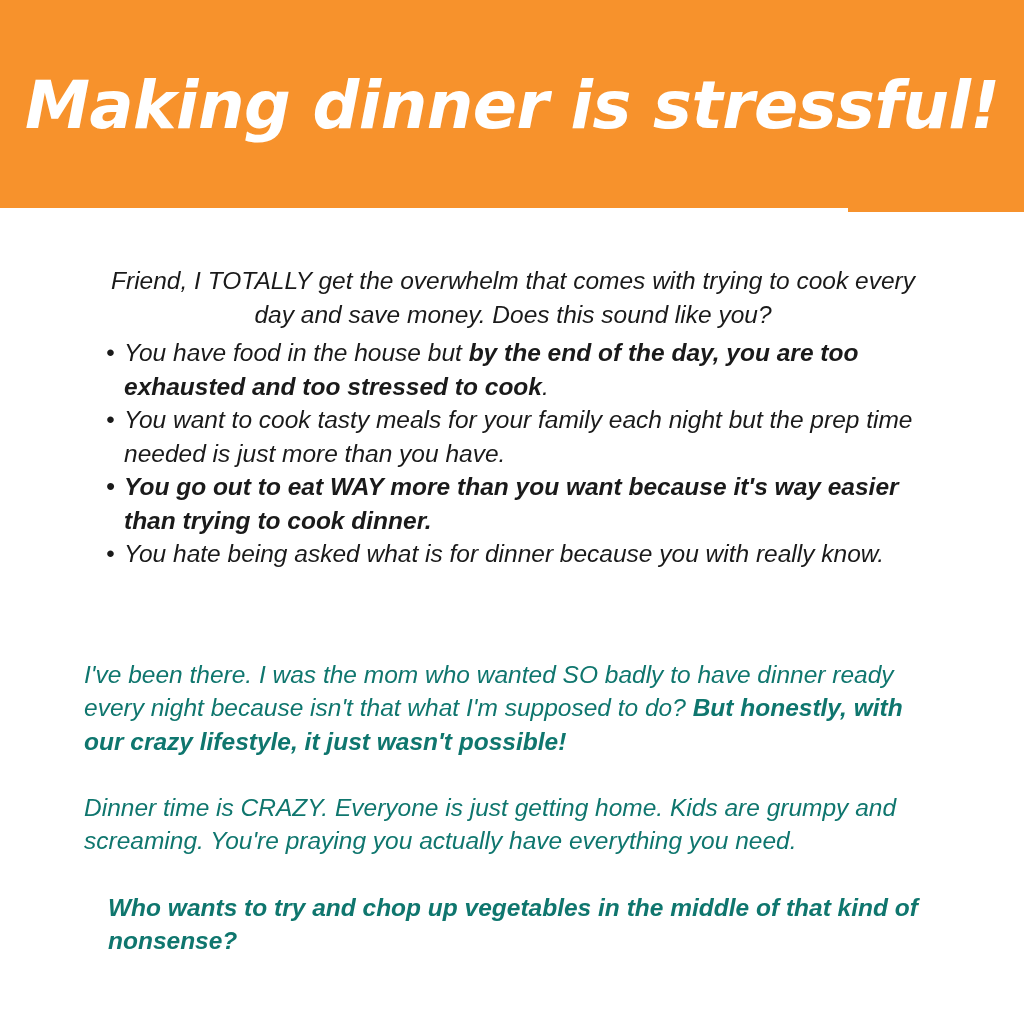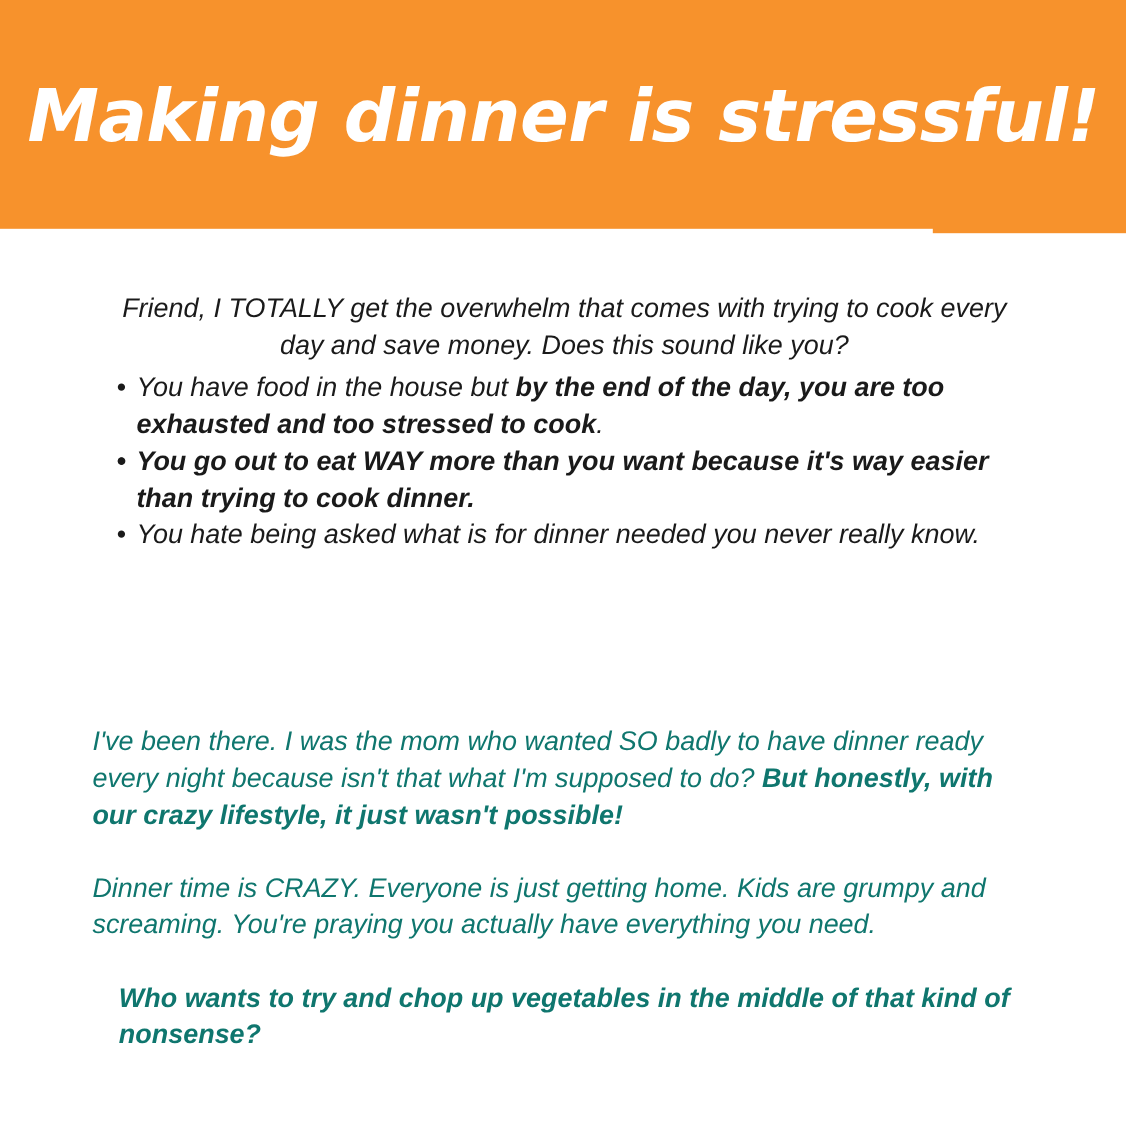--- a/index.html
+++ b/index.html
@@ -115,23 +115,23 @@
   <div class="header-band">
     <div class="header-title">Making dinner is stressful!</div>
   </div>
 
   <div class="body-area">
 
     <p class="intro">Friend, I TOTALLY get the overwhelm that comes with trying to cook every day and save money. Does this sound like you?</p>
 
     <ul class="bullet-list">
         <li class="bullet-item"><span class="dot">•</span><span><span>You have food in the house but </span><span style="font-weight: bold;">by the end of the day, you are too exhausted and too stressed to cook</span><span>.</span></span></li>
-        <li class="bullet-item"><span class="dot">•</span></li>
+        <li class="bullet-item"><span class="dot">•</span><span><span> You want to cook tasty meals for your family each night but the prep time needed is just more than you have.</span></span></li>
         <li class="bullet-item is-bold"><span class="dot">•</span><span><span style="font-weight: bold;">You go out to eat WAY more than you want because it's way easier than trying to cook dinner.</span></span></li>
-        <li class="bullet-item"><span class="dot">•</span><span><span>You hate being asked what is for dinner needed you never really know.</span></span></li>
+        <li class="bullet-item"><span class="dot">•</span><span><span>You hate being asked what is for dinner because you with really know.</span></span></li>
       </ul>
 
     <p class="para para-1"><span>I've been there. I was the mom who wanted SO badly to have dinner ready every night because isn't that what I'm supposed to do? </span><span style="font-weight: bold;">But honestly, with our crazy lifestyle, it just wasn't possible!</span></p>
     <p class="para para-2"><span>Dinner time is CRAZY. Everyone is just getting home. Kids are grumpy and screaming. You're praying you actually have everything you need.</span></p>
     <p class="para para-3"><span style="font-weight: bold;">Who wants to try and chop up vegetables in the middle of that kind of nonsense?</span></p>
 
   </div>
 </div>
 
 </body></html>

